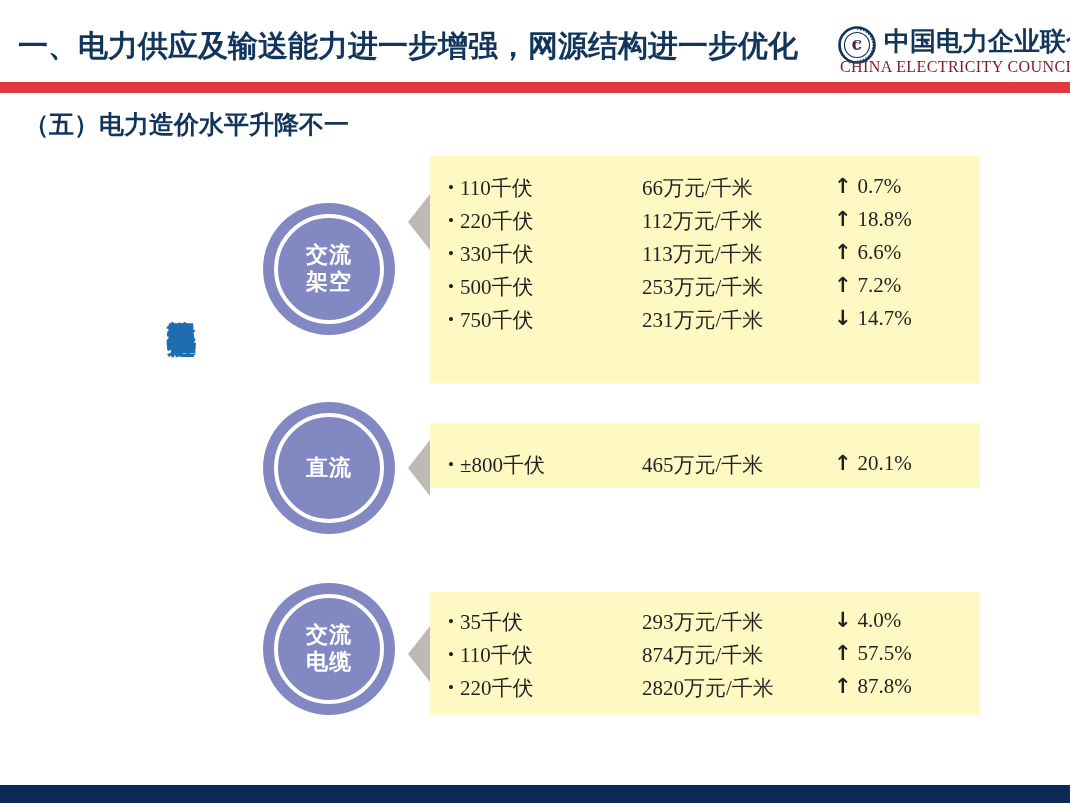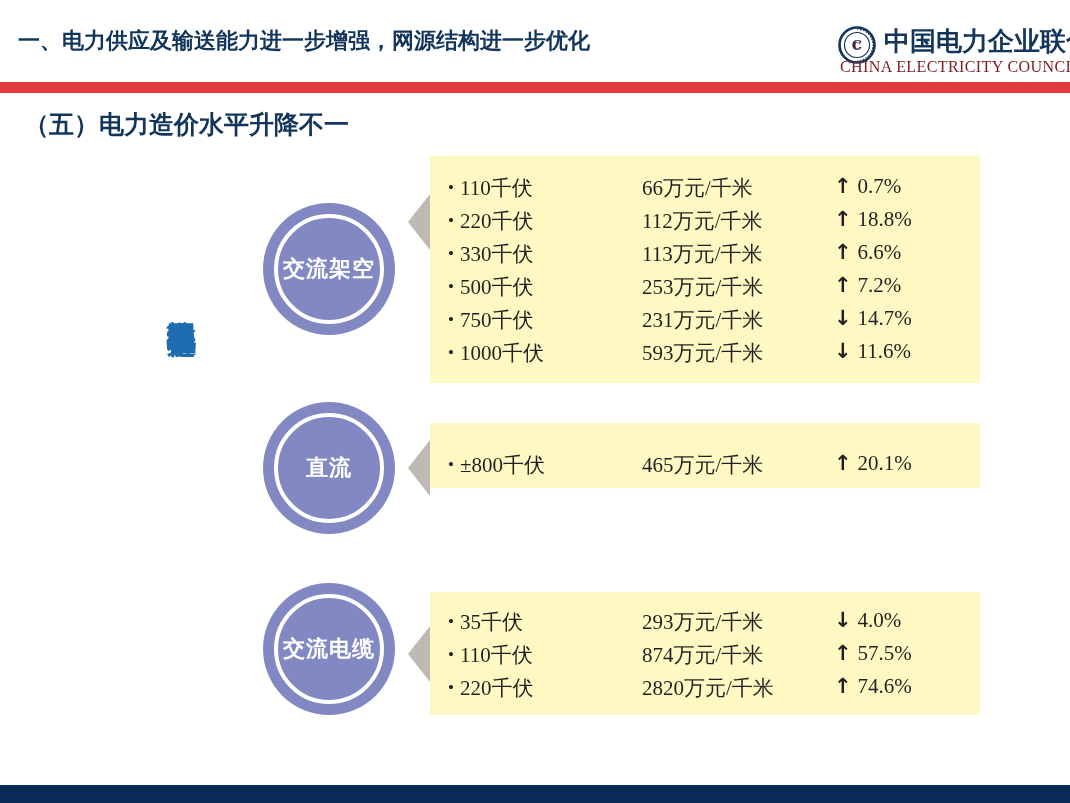--- a/index.html
+++ b/index.html
@@ -22,21 +22,21 @@
   .header {
     position: absolute;
     left: 0; top: 0;
     width: 1070px;
     height: 82px;
   }
   .header-title {
     position: absolute;
     left: 18px;
     top: 26px;
-    font-size: 22px;
+    font-size: 30px;
     font-weight: bold;
     color: #12355b;
     letter-spacing: 0px;
     white-space: nowrap;
     font-family: Liberation Sans, sans-serif;
   }
   .logo-block {
     position: absolute;
     left: 838px;
     top: 24px;
@@ -132,21 +132,21 @@
     height: 102px;
     border-radius: 50%;
     border: 4px solid #ffffff;
   }
   .circle-label {
     position: absolute;
     left: 0; top: 0;
     width: 132px;
     height: 132px;
     display: flex;
-    flex-direction: row;
+    flex-direction: column;
     align-items: center;
     justify-content: center;
     color: #ffffff;
     font-size: 22px;
     font-weight: bold;
     line-height: 1.22;
     letter-spacing: 1px;
     text-align: center;
     font-family: "DejaVu Sans", "Liberation Sans", sans-serif;
   }
@@ -278,25 +278,20 @@
         <div class="row" style="top:117px;">
           <span class="cell-level"><span class="bullet">•</span><span>500千伏</span></span>
           <span class="cell-price">253万元/千米</span>
           <span class="cell-change"><span class="arrow">↑</span><span>7.2%</span></span>
         </div>
         <div class="row" style="top:150px;">
           <span class="cell-level"><span class="bullet">•</span><span>750千伏</span></span>
           <span class="cell-price">231万元/千米</span>
           <span class="cell-change"><span class="arrow">↓</span><span>14.7%</span></span>
         </div>
-        <div class="row" style="top:183px;">
-          <span class="cell-level"><span class="bullet">•</span><span>1000千伏</span></span>
-          <span class="cell-price">593万元/千米</span>
-          <span class="cell-change"><span class="arrow">↓</span><span>11.6%</span></span>
-        </div>
       </div>
     </div>
   </div>
 
   <div class="group" style="left:263px; top:402px;">
     <div class="circle-wrap">
       <div class="circle-outer"></div>
       <div class="circle-ring"></div>
       <div class="circle-label">
         <span>直流</span>
@@ -334,21 +329,21 @@
           <span class="cell-change"><span class="arrow">↓</span><span>4.0%</span></span>
         </div>
         <div class="row" style="top:49px;">
           <span class="cell-level"><span class="bullet">•</span><span>110千伏</span></span>
           <span class="cell-price">874万元/千米</span>
           <span class="cell-change"><span class="arrow">↑</span><span>57.5%</span></span>
         </div>
         <div class="row" style="top:82px;">
           <span class="cell-level"><span class="bullet">•</span><span>220千伏</span></span>
           <span class="cell-price">2820万元/千米</span>
-          <span class="cell-change"><span class="arrow">↑</span><span>74.6%</span></span>
+          <span class="cell-change"><span class="arrow">↑</span><span>87.8%</span></span>
         </div>
       </div>
     </div>
   </div>
 
   <div class="footer-bar"></div>
 
 </div>
 
 </body></html>

